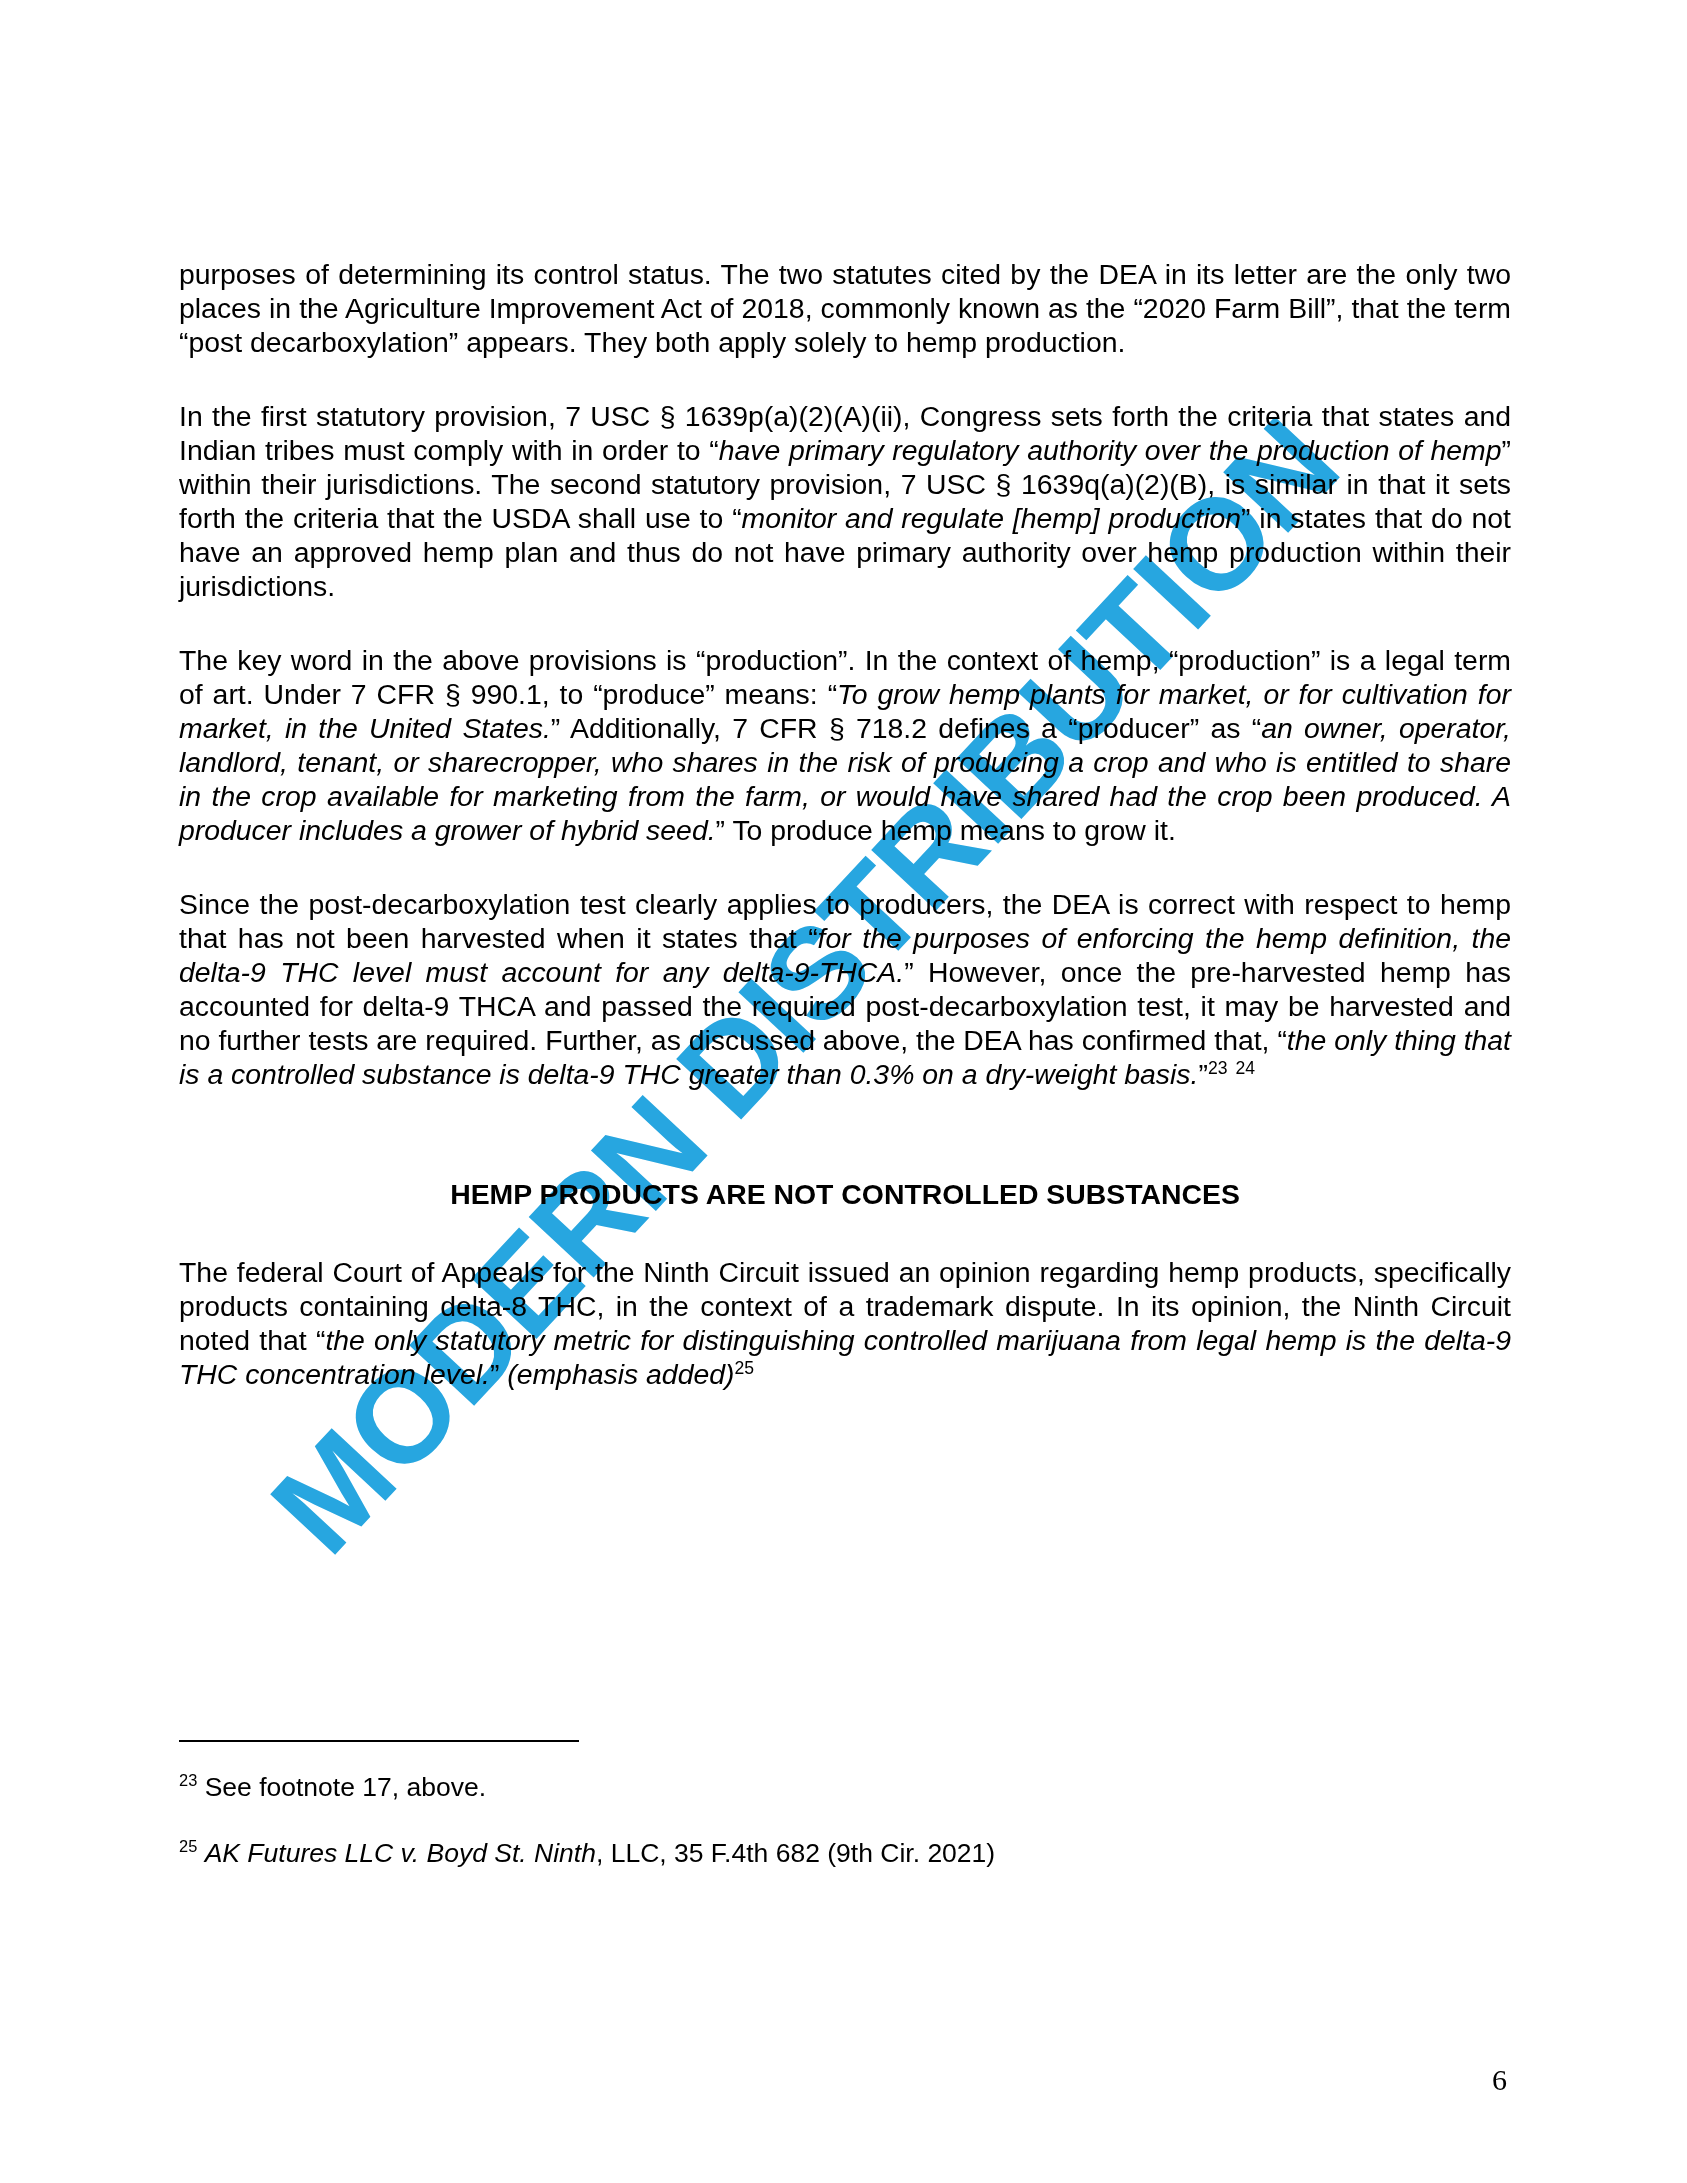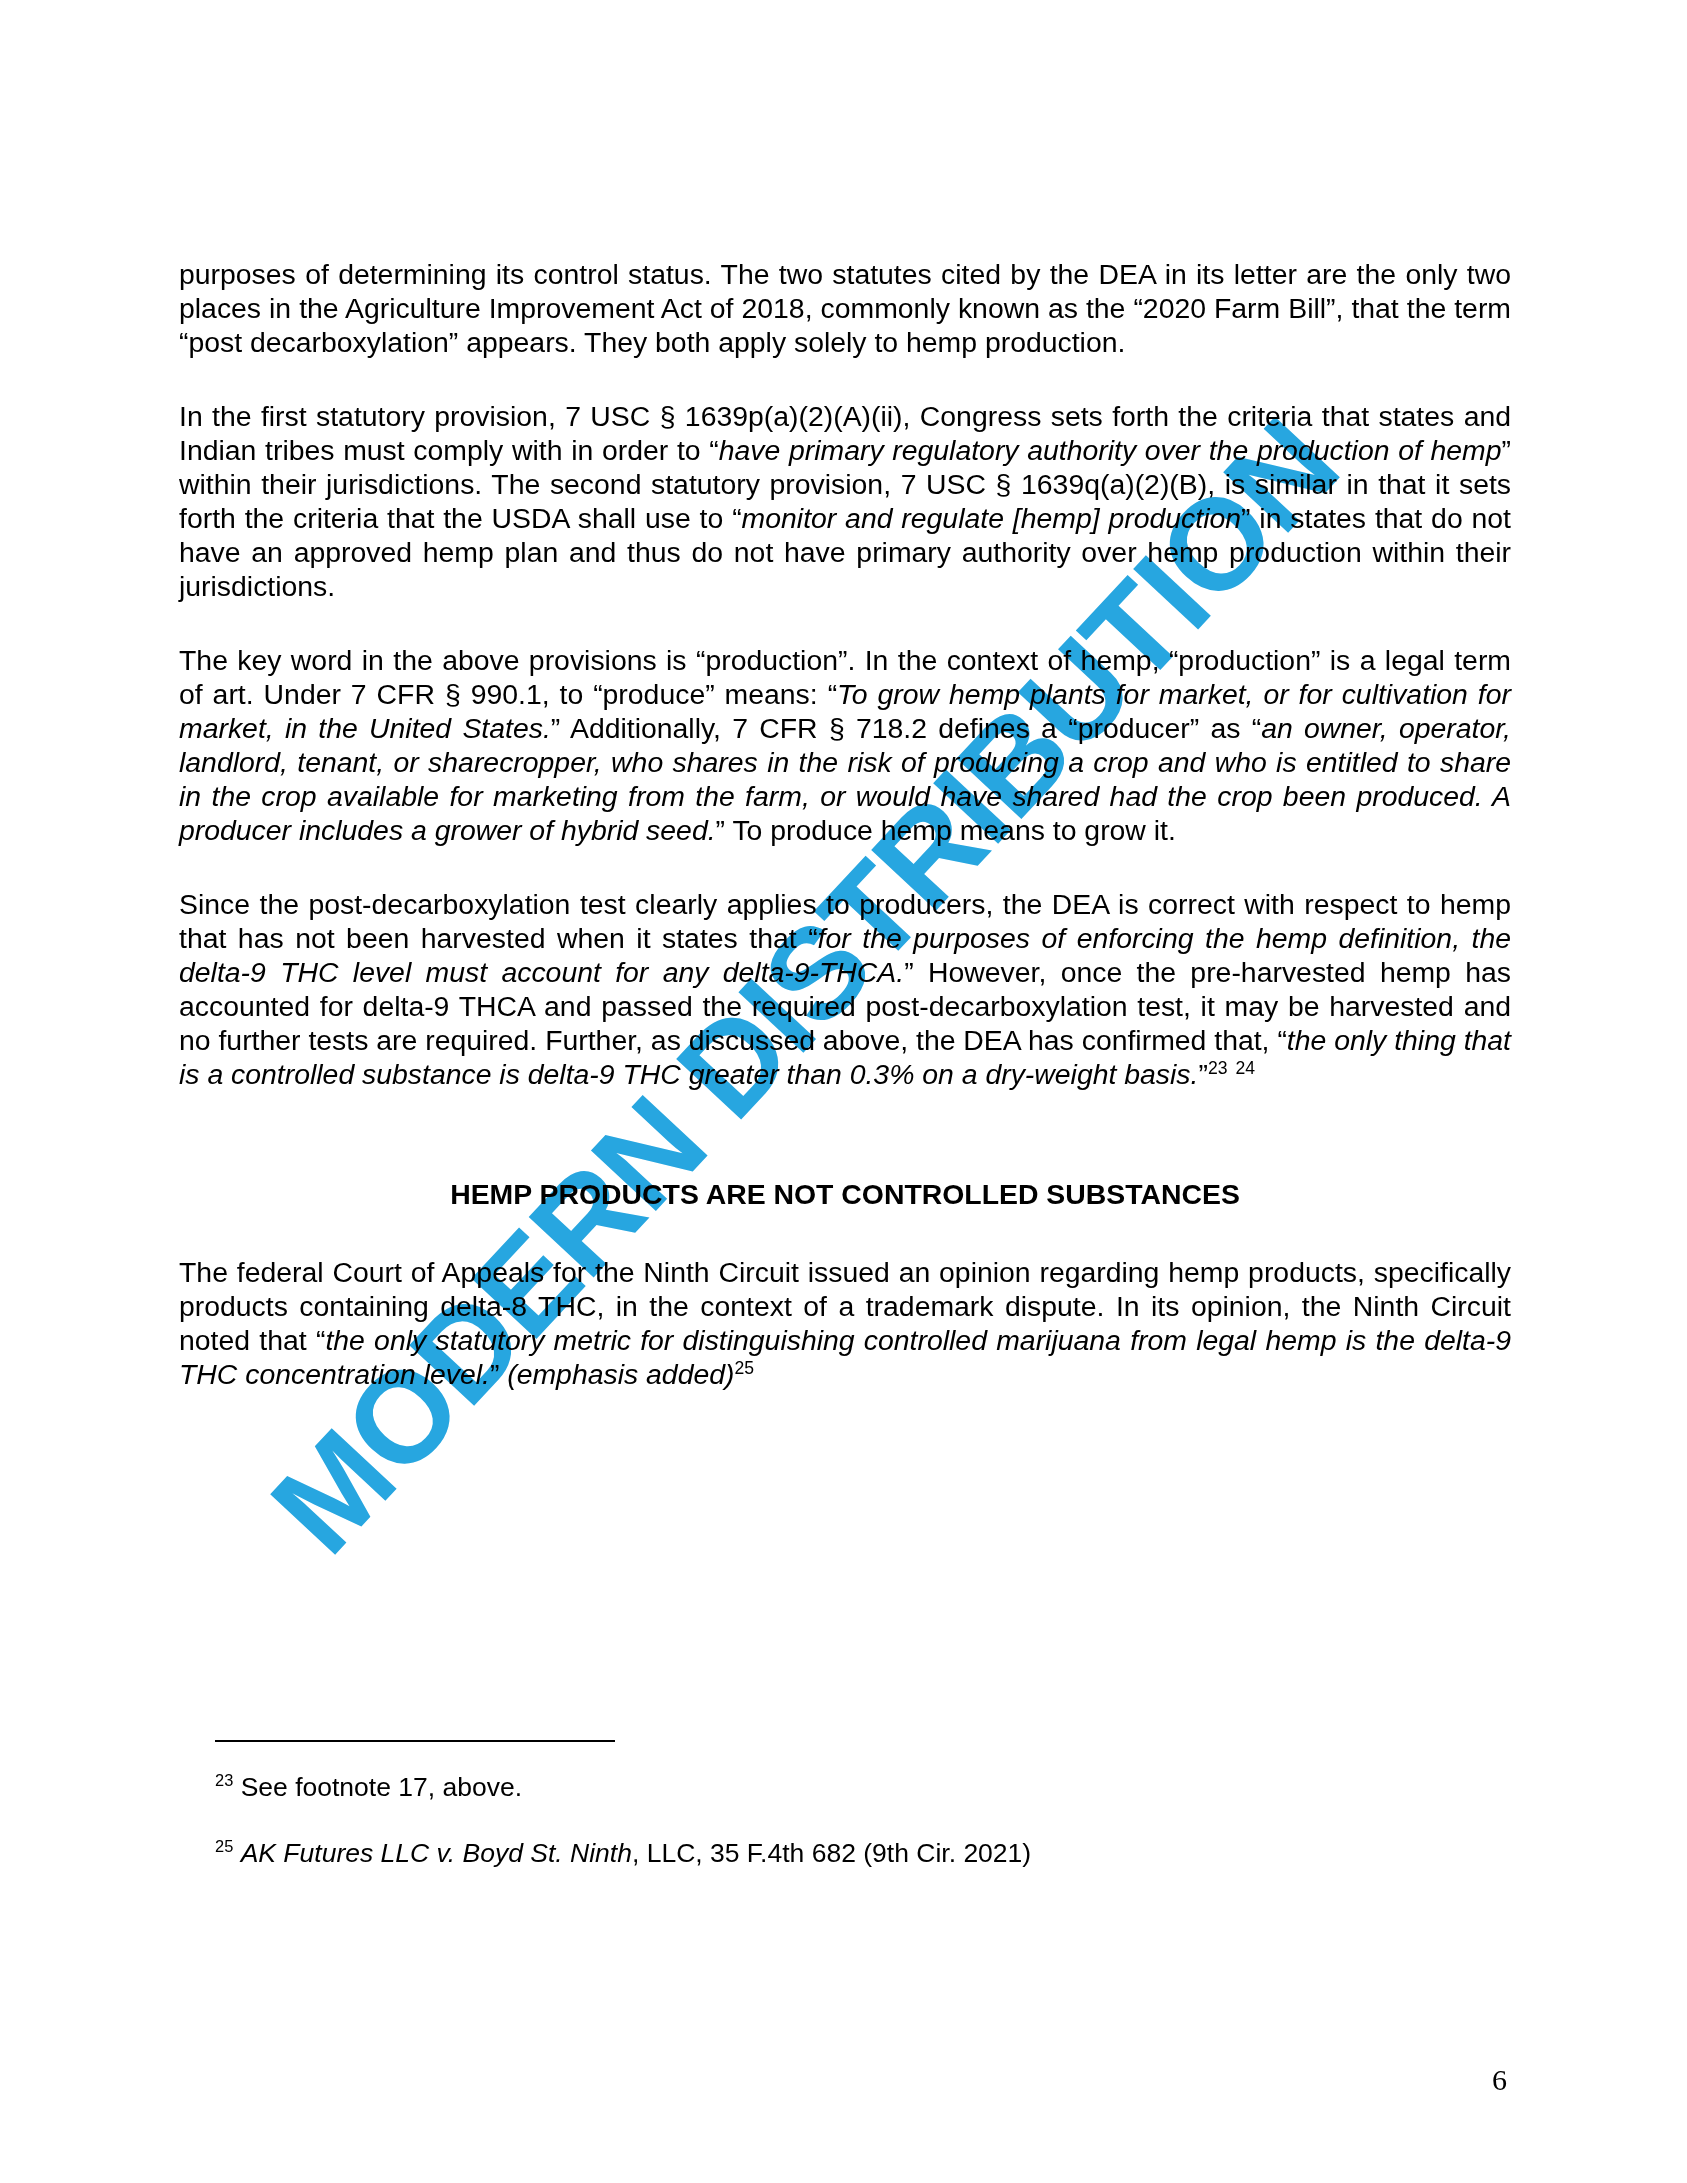--- a/index.html
+++ b/index.html
@@ -45,21 +45,20 @@
     line-height: 42px;
     font-weight: 700;
     text-align: center;
   }
   .footnotes {
     position: absolute;
     left: 179px;
     top: 1740px;
     width: 1332px;
     z-index: 1;
-    margin-left: 36px;
   }
   .fn-rule {
     width: 400px;
     height: 0;
     border-top: 2.6px solid #000000;
     margin: 0 0 26.5px 0;
   }
   .fn {
     margin: 0 0 30px 0;
     font-size: 26.5px;

